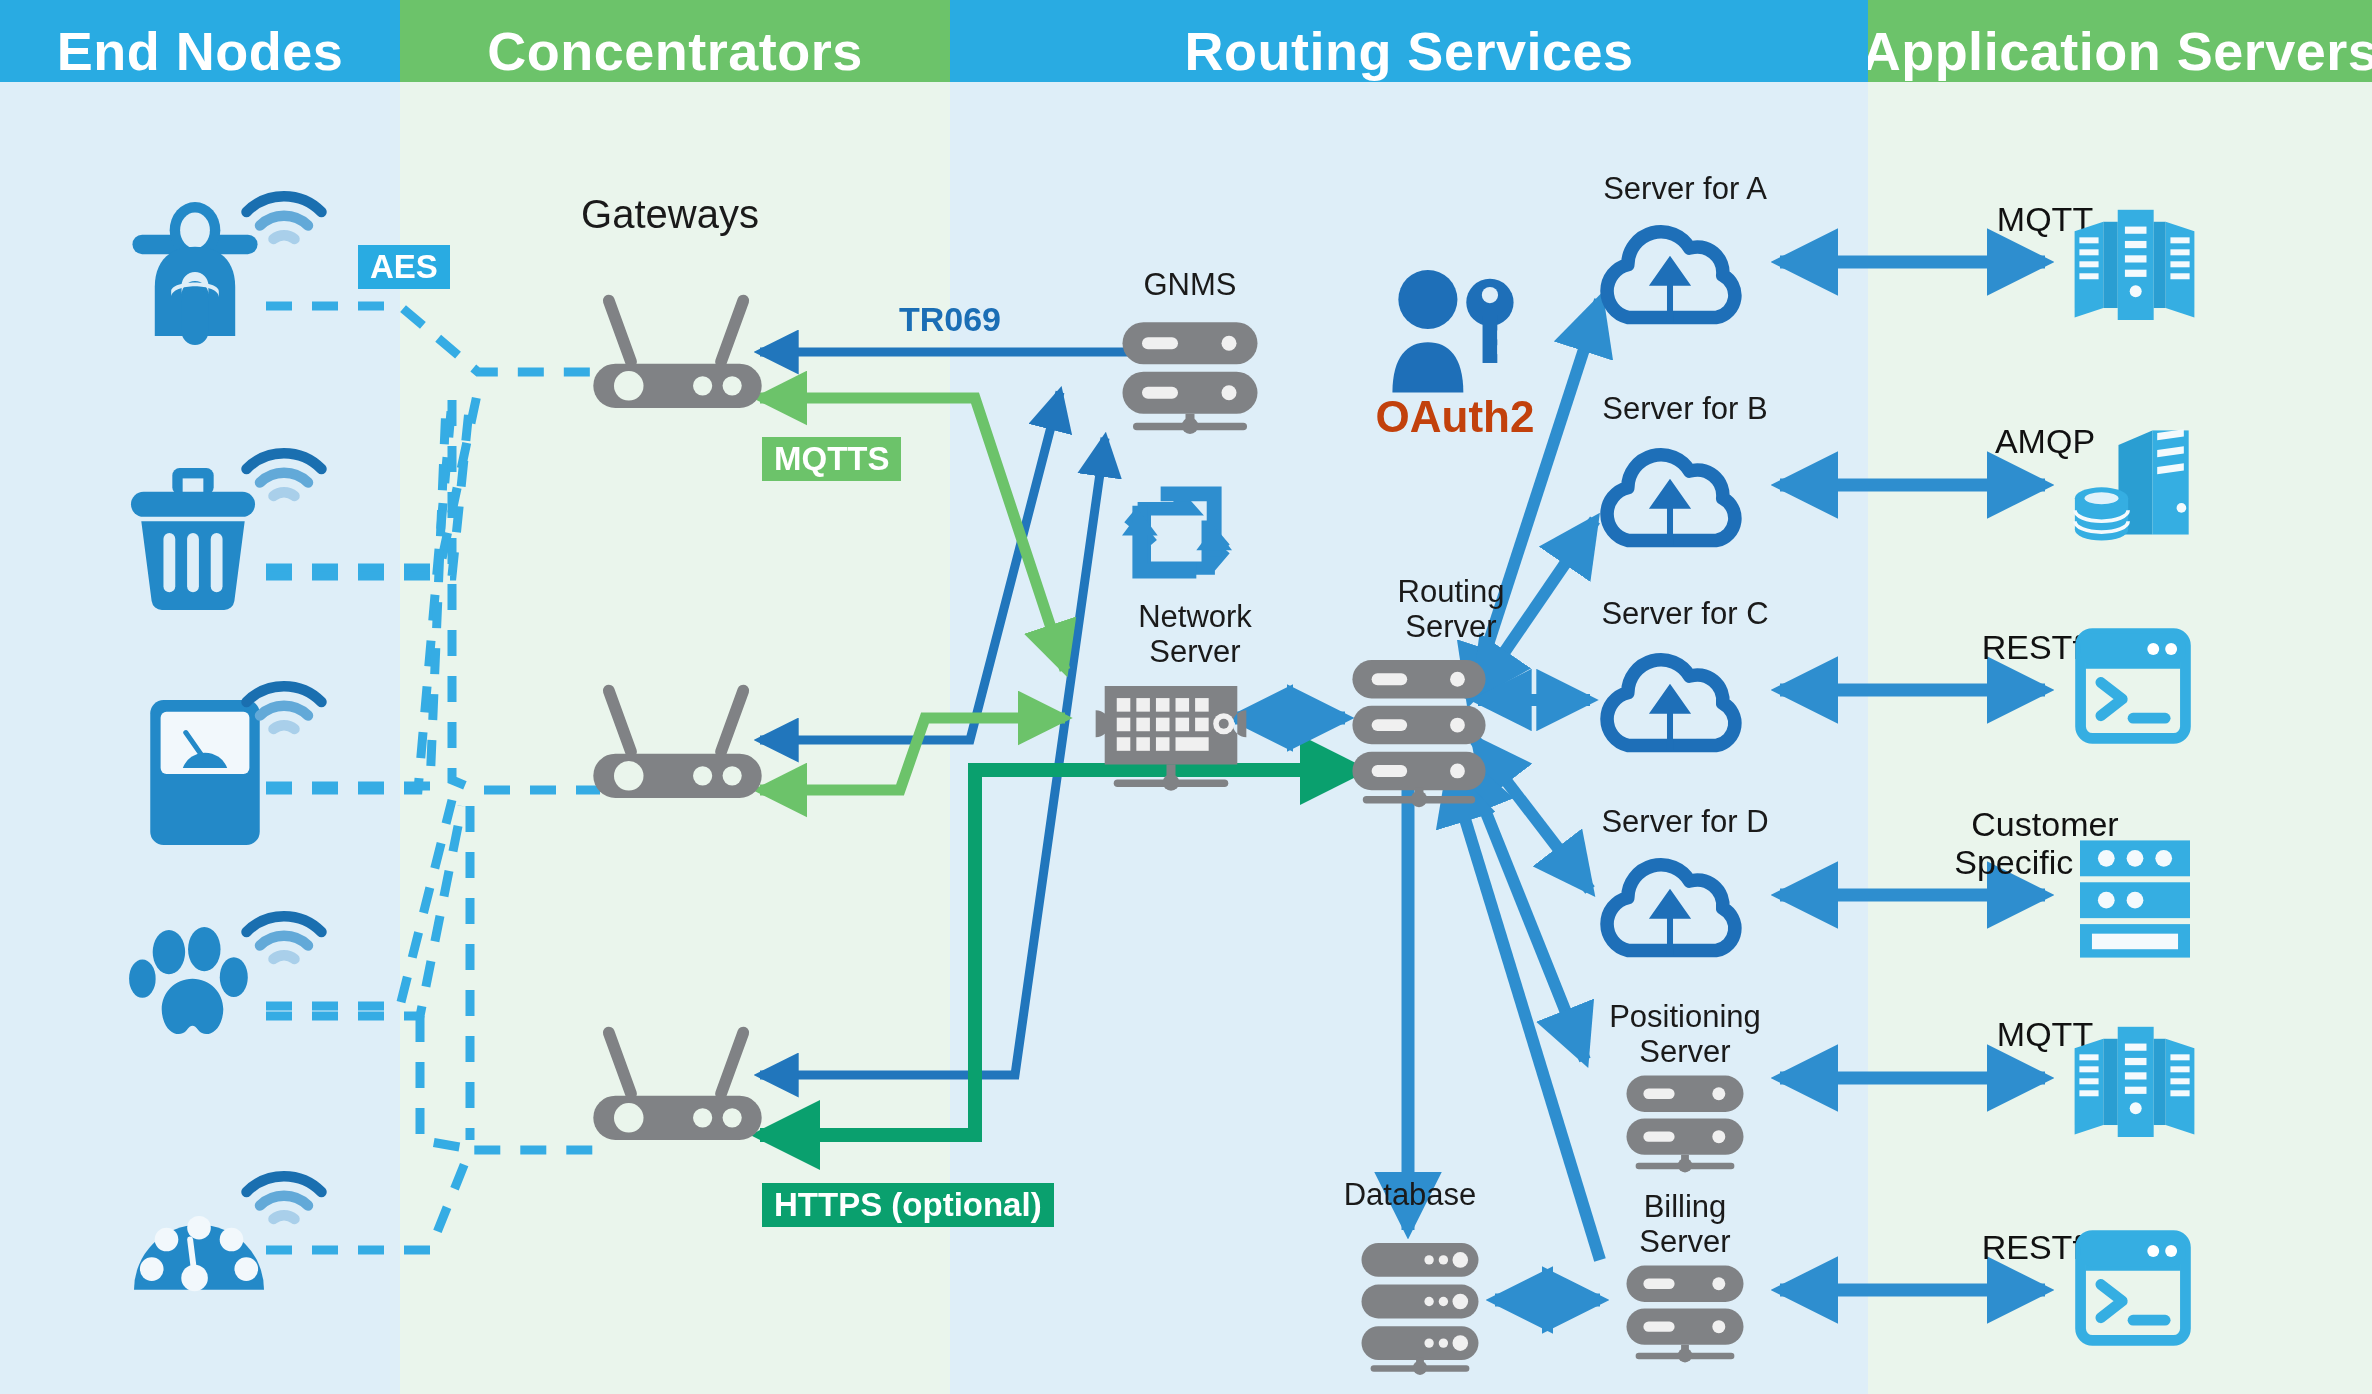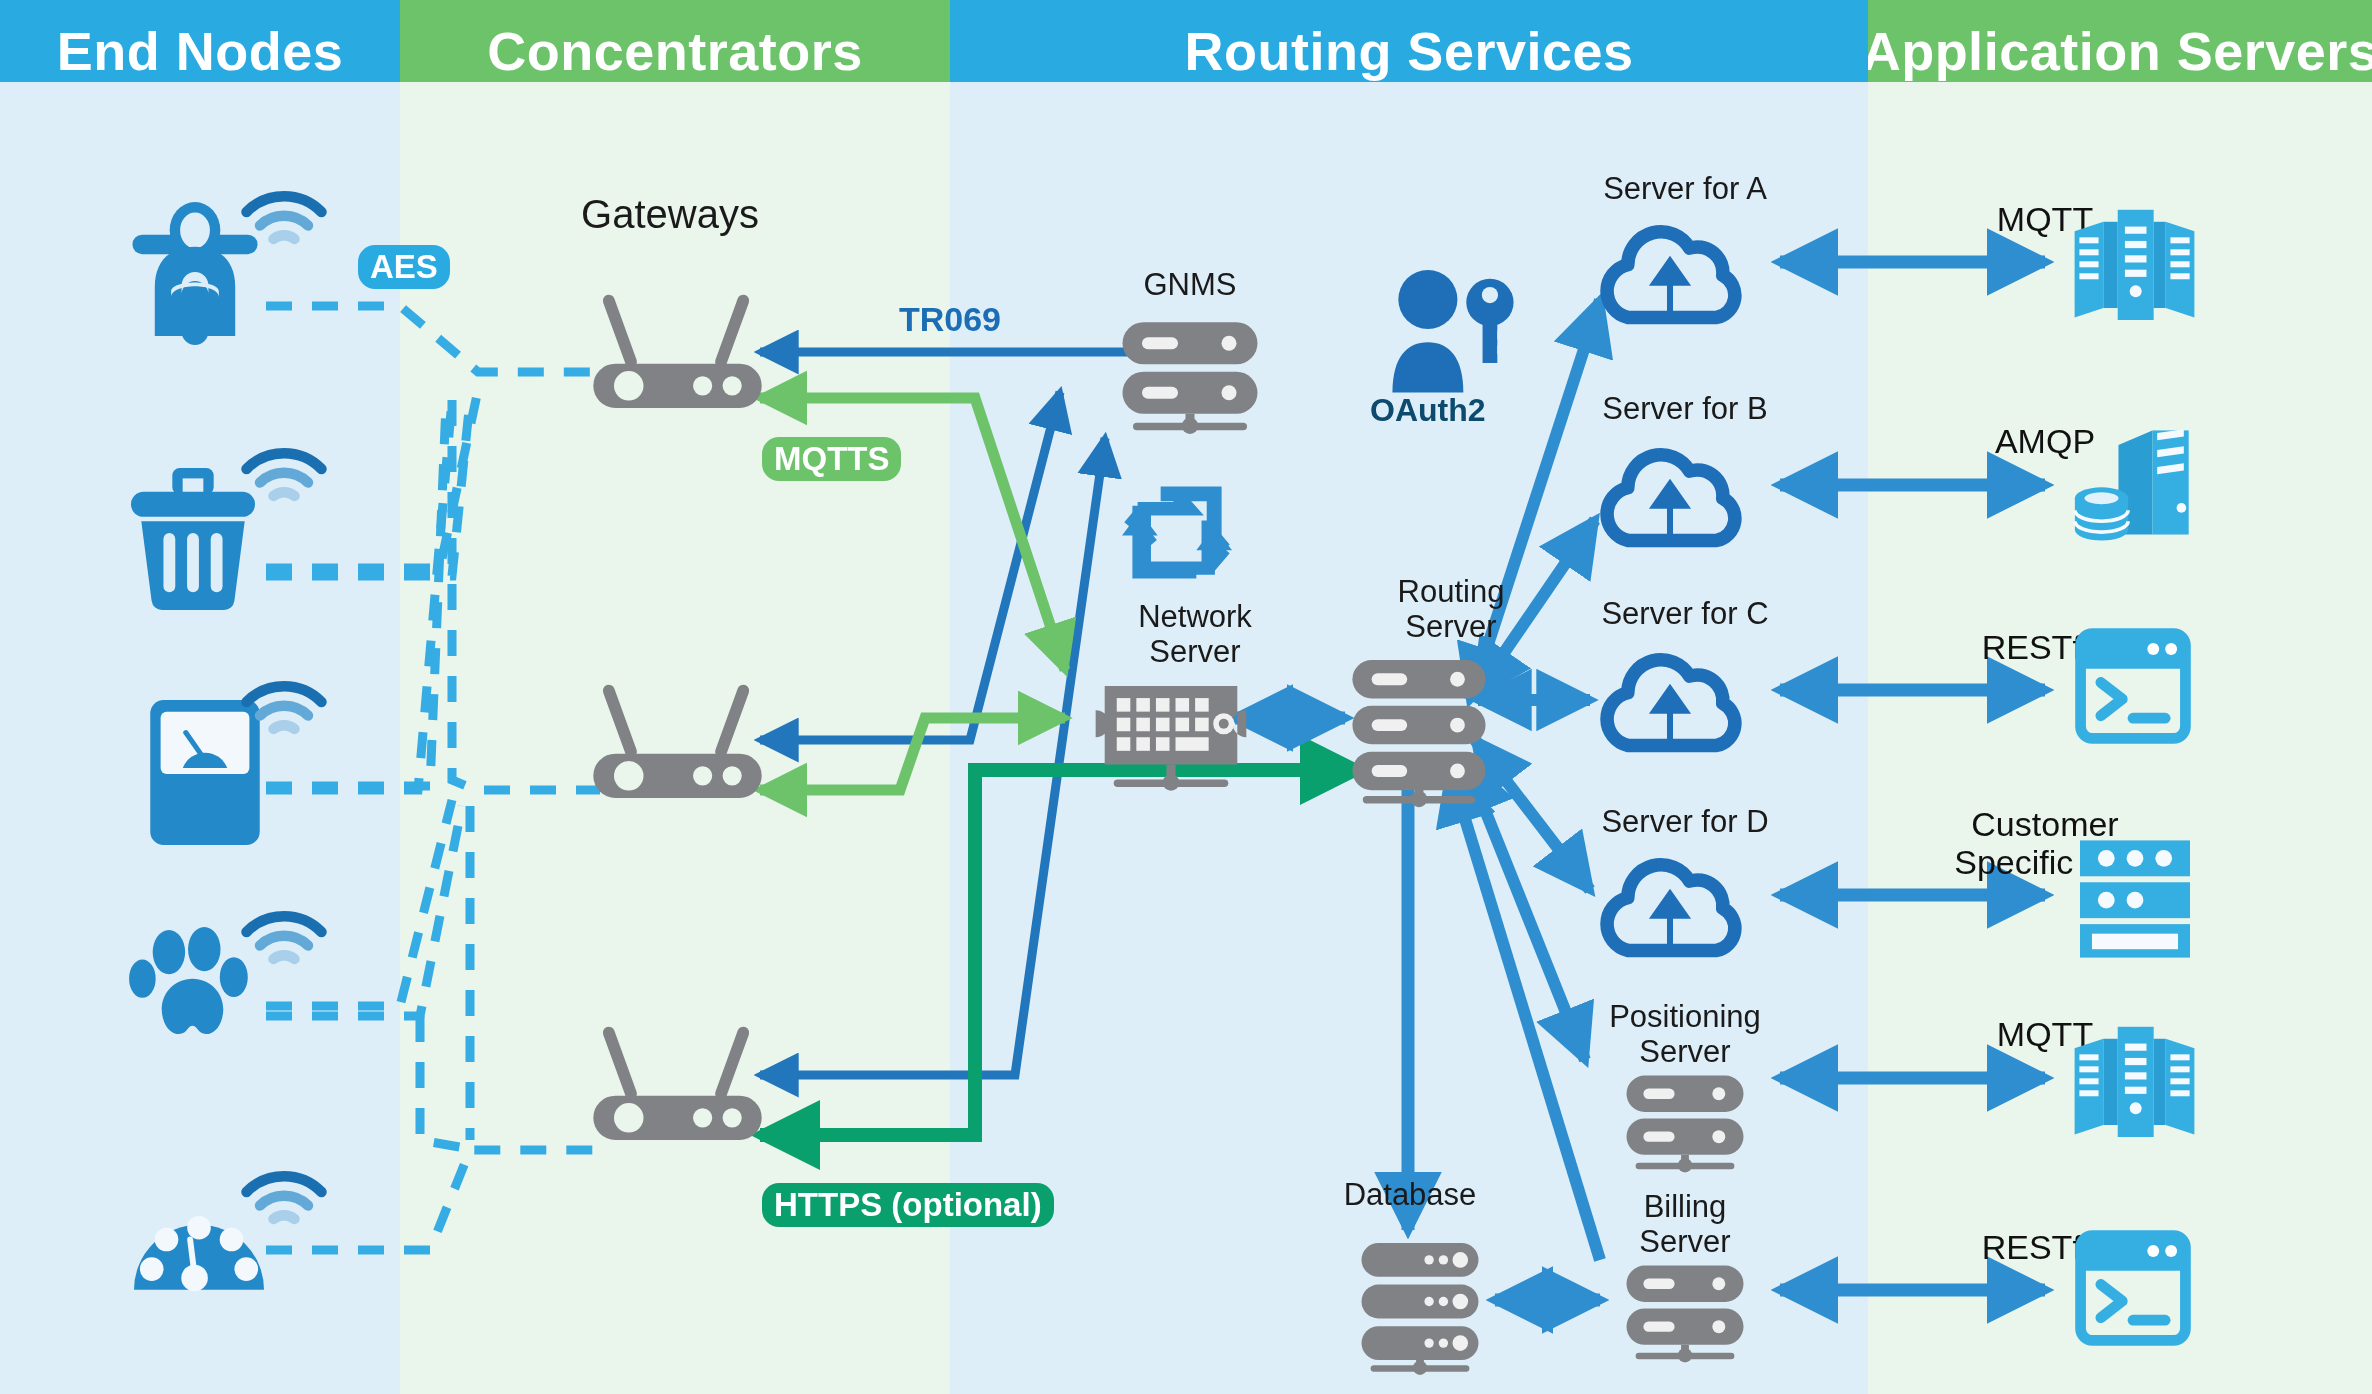--- a/index.html
+++ b/index.html
@@ -3,24 +3,24 @@
 <meta charset="utf-8">
 <style>
   html,body{margin:0;padding:0;background:#fff;}
   body{font-family:"Liberation Sans",sans-serif;}
   #stage{position:relative;width:2372px;height:1394px;overflow:hidden;background:#ffffff;}
   .col-bg{position:absolute;top:0;bottom:0;}
   .hdr{position:absolute;top:0;height:82px;display:flex;align-items:flex-end;justify-content:center;}
   .hdr span{color:#fff;font-size:54px;font-weight:700;letter-spacing:.5px;white-space:nowrap;}
   .lbl{position:absolute;color:#1a1a1a;font-size:31px;line-height:1.12;text-align:center;white-space:pre-line;}
   .badge{position:absolute;display:flex;align-items:center;justify-content:center;
-         color:#fff;font-weight:700;font-size:33px;padding:3px 12px;white-space:nowrap;border-radius:17px;}
+         color:#fff;font-weight:700;font-size:33px;padding:3px 12px;white-space:nowrap;}
   .proto{position:absolute;color:#111;font-size:34px;line-height:1.12;text-align:center;white-space:pre-line;}
   .proto.blue{color:#1B6EB5;font-weight:700;}
-  .oauth{position:absolute;color:#0c4a6e;font-size:32px;font-weight:700;}
+  .oauth{position:absolute;color:#c2410c;font-size:44px;font-weight:700;text-align:center;}
   .ico{position:absolute;}
   svg{display:block;overflow:visible;}
   #wires{position:absolute;left:0;top:0;width:2372px;height:1394px;pointer-events:none;}
 </style>
 </head>
 <body>
 
 <div id="stage">
 
   <div class="col-bg" style="left:0;width:400px;background:#DEEEF8;"></div>

